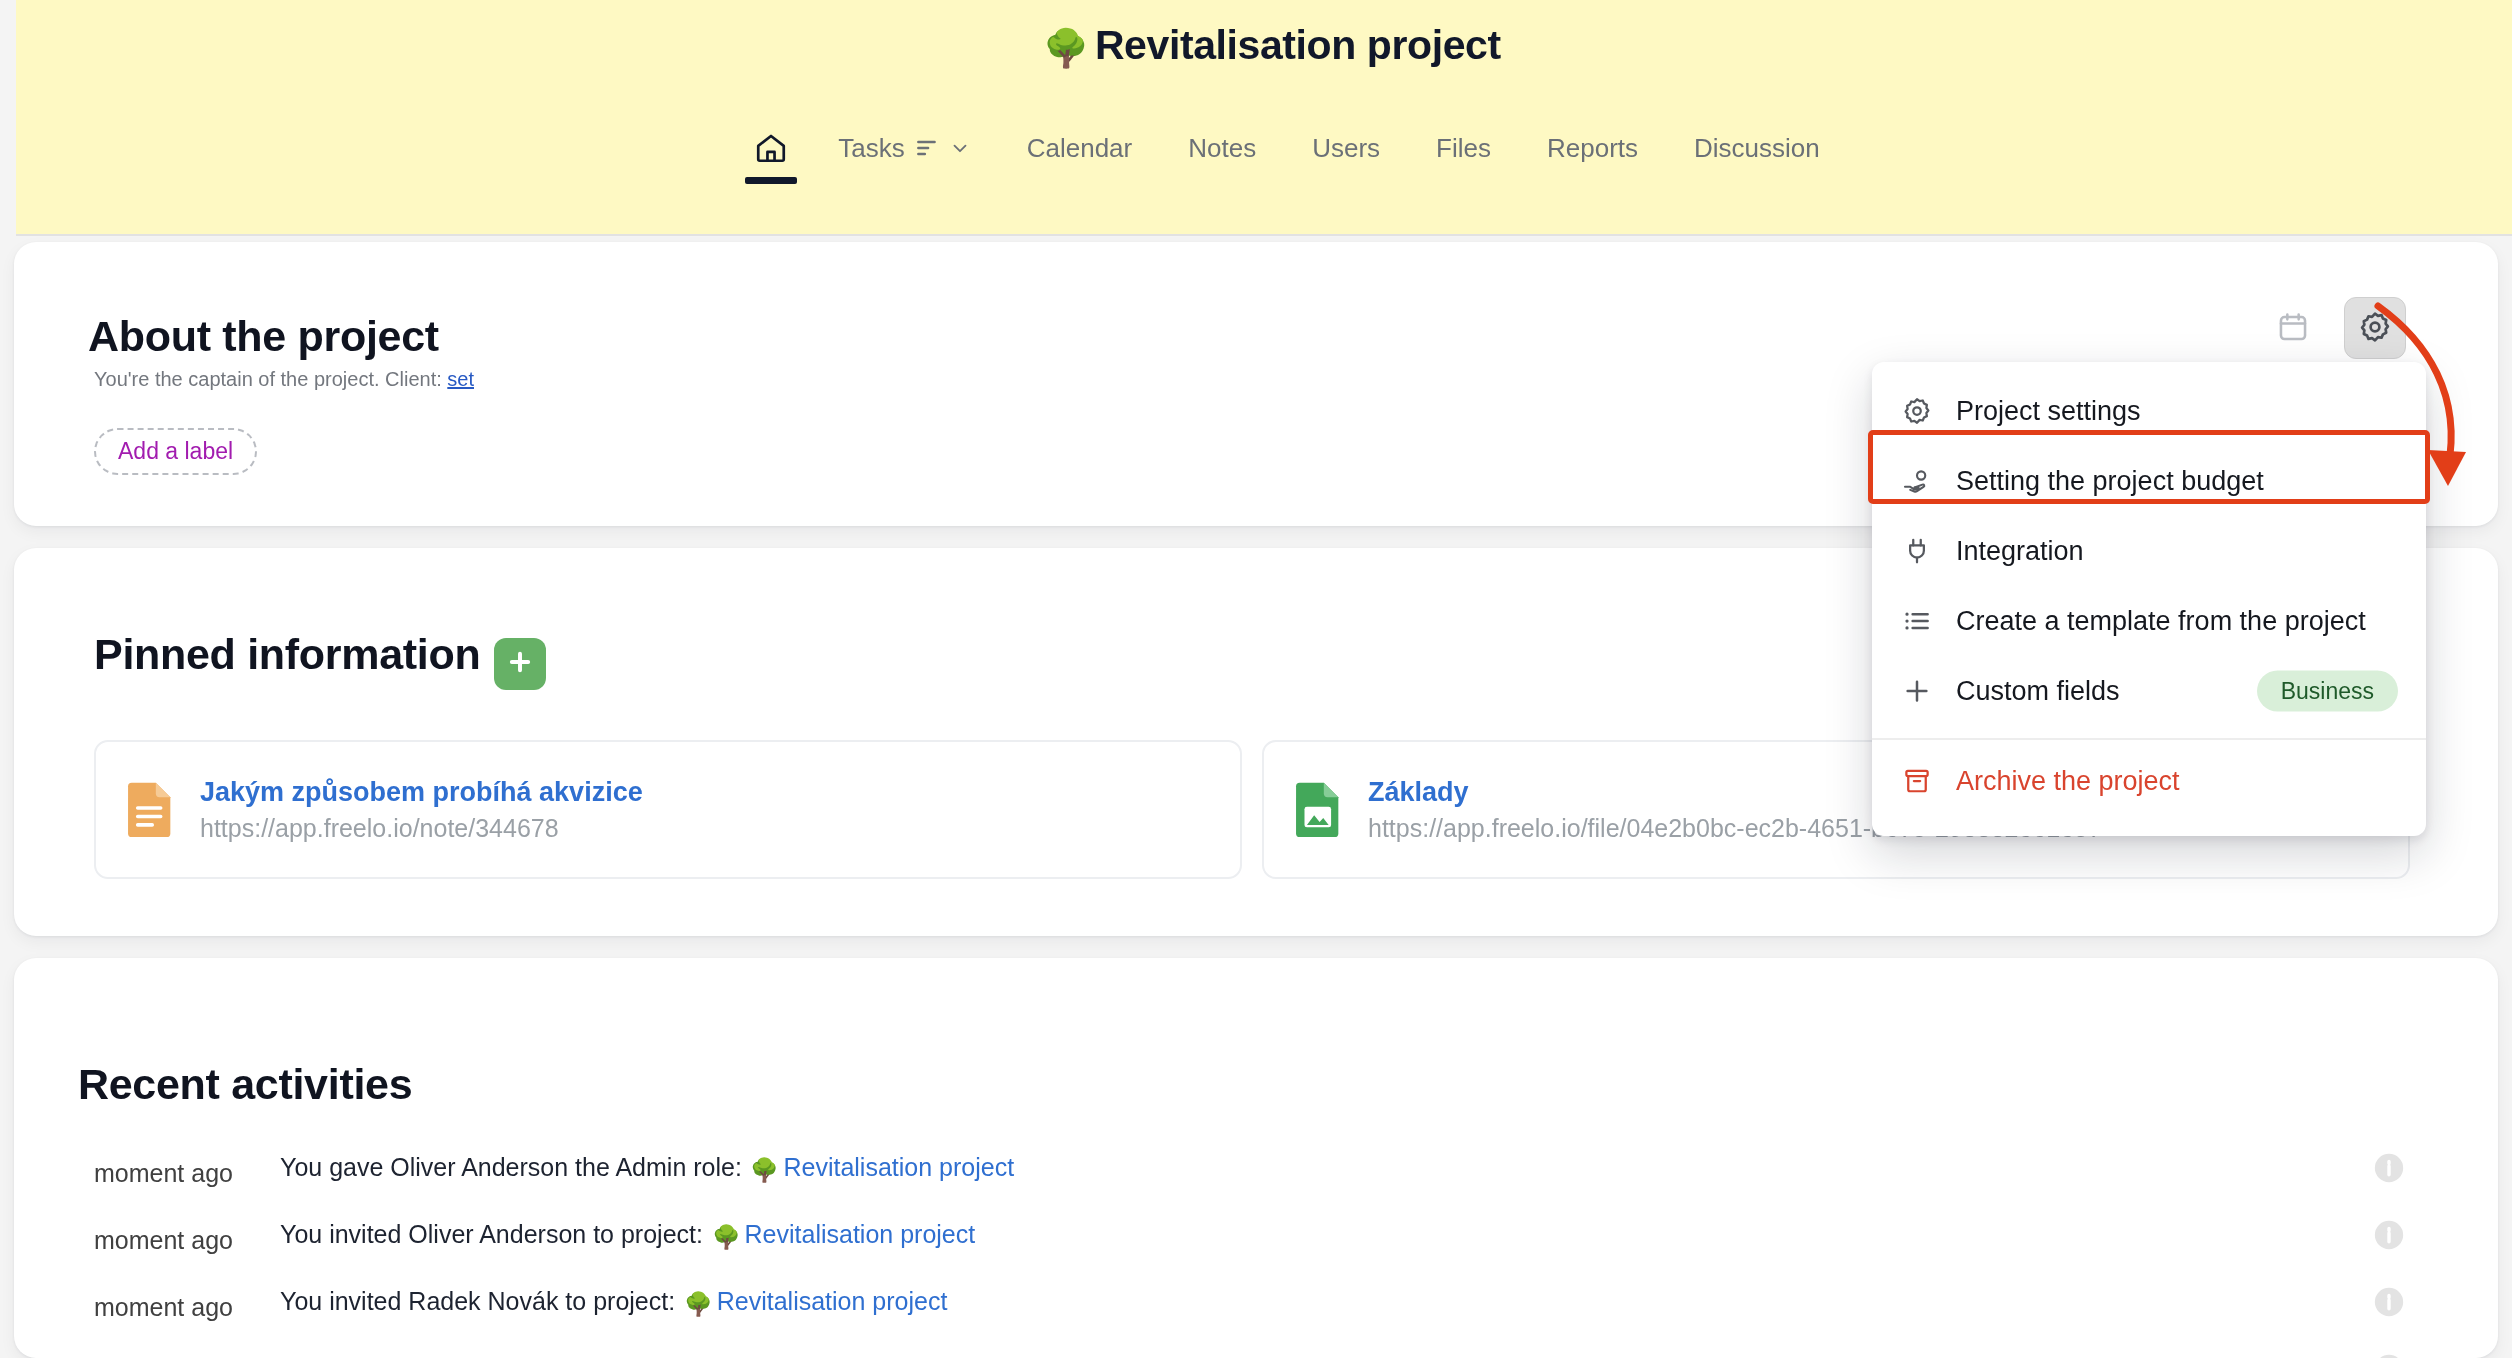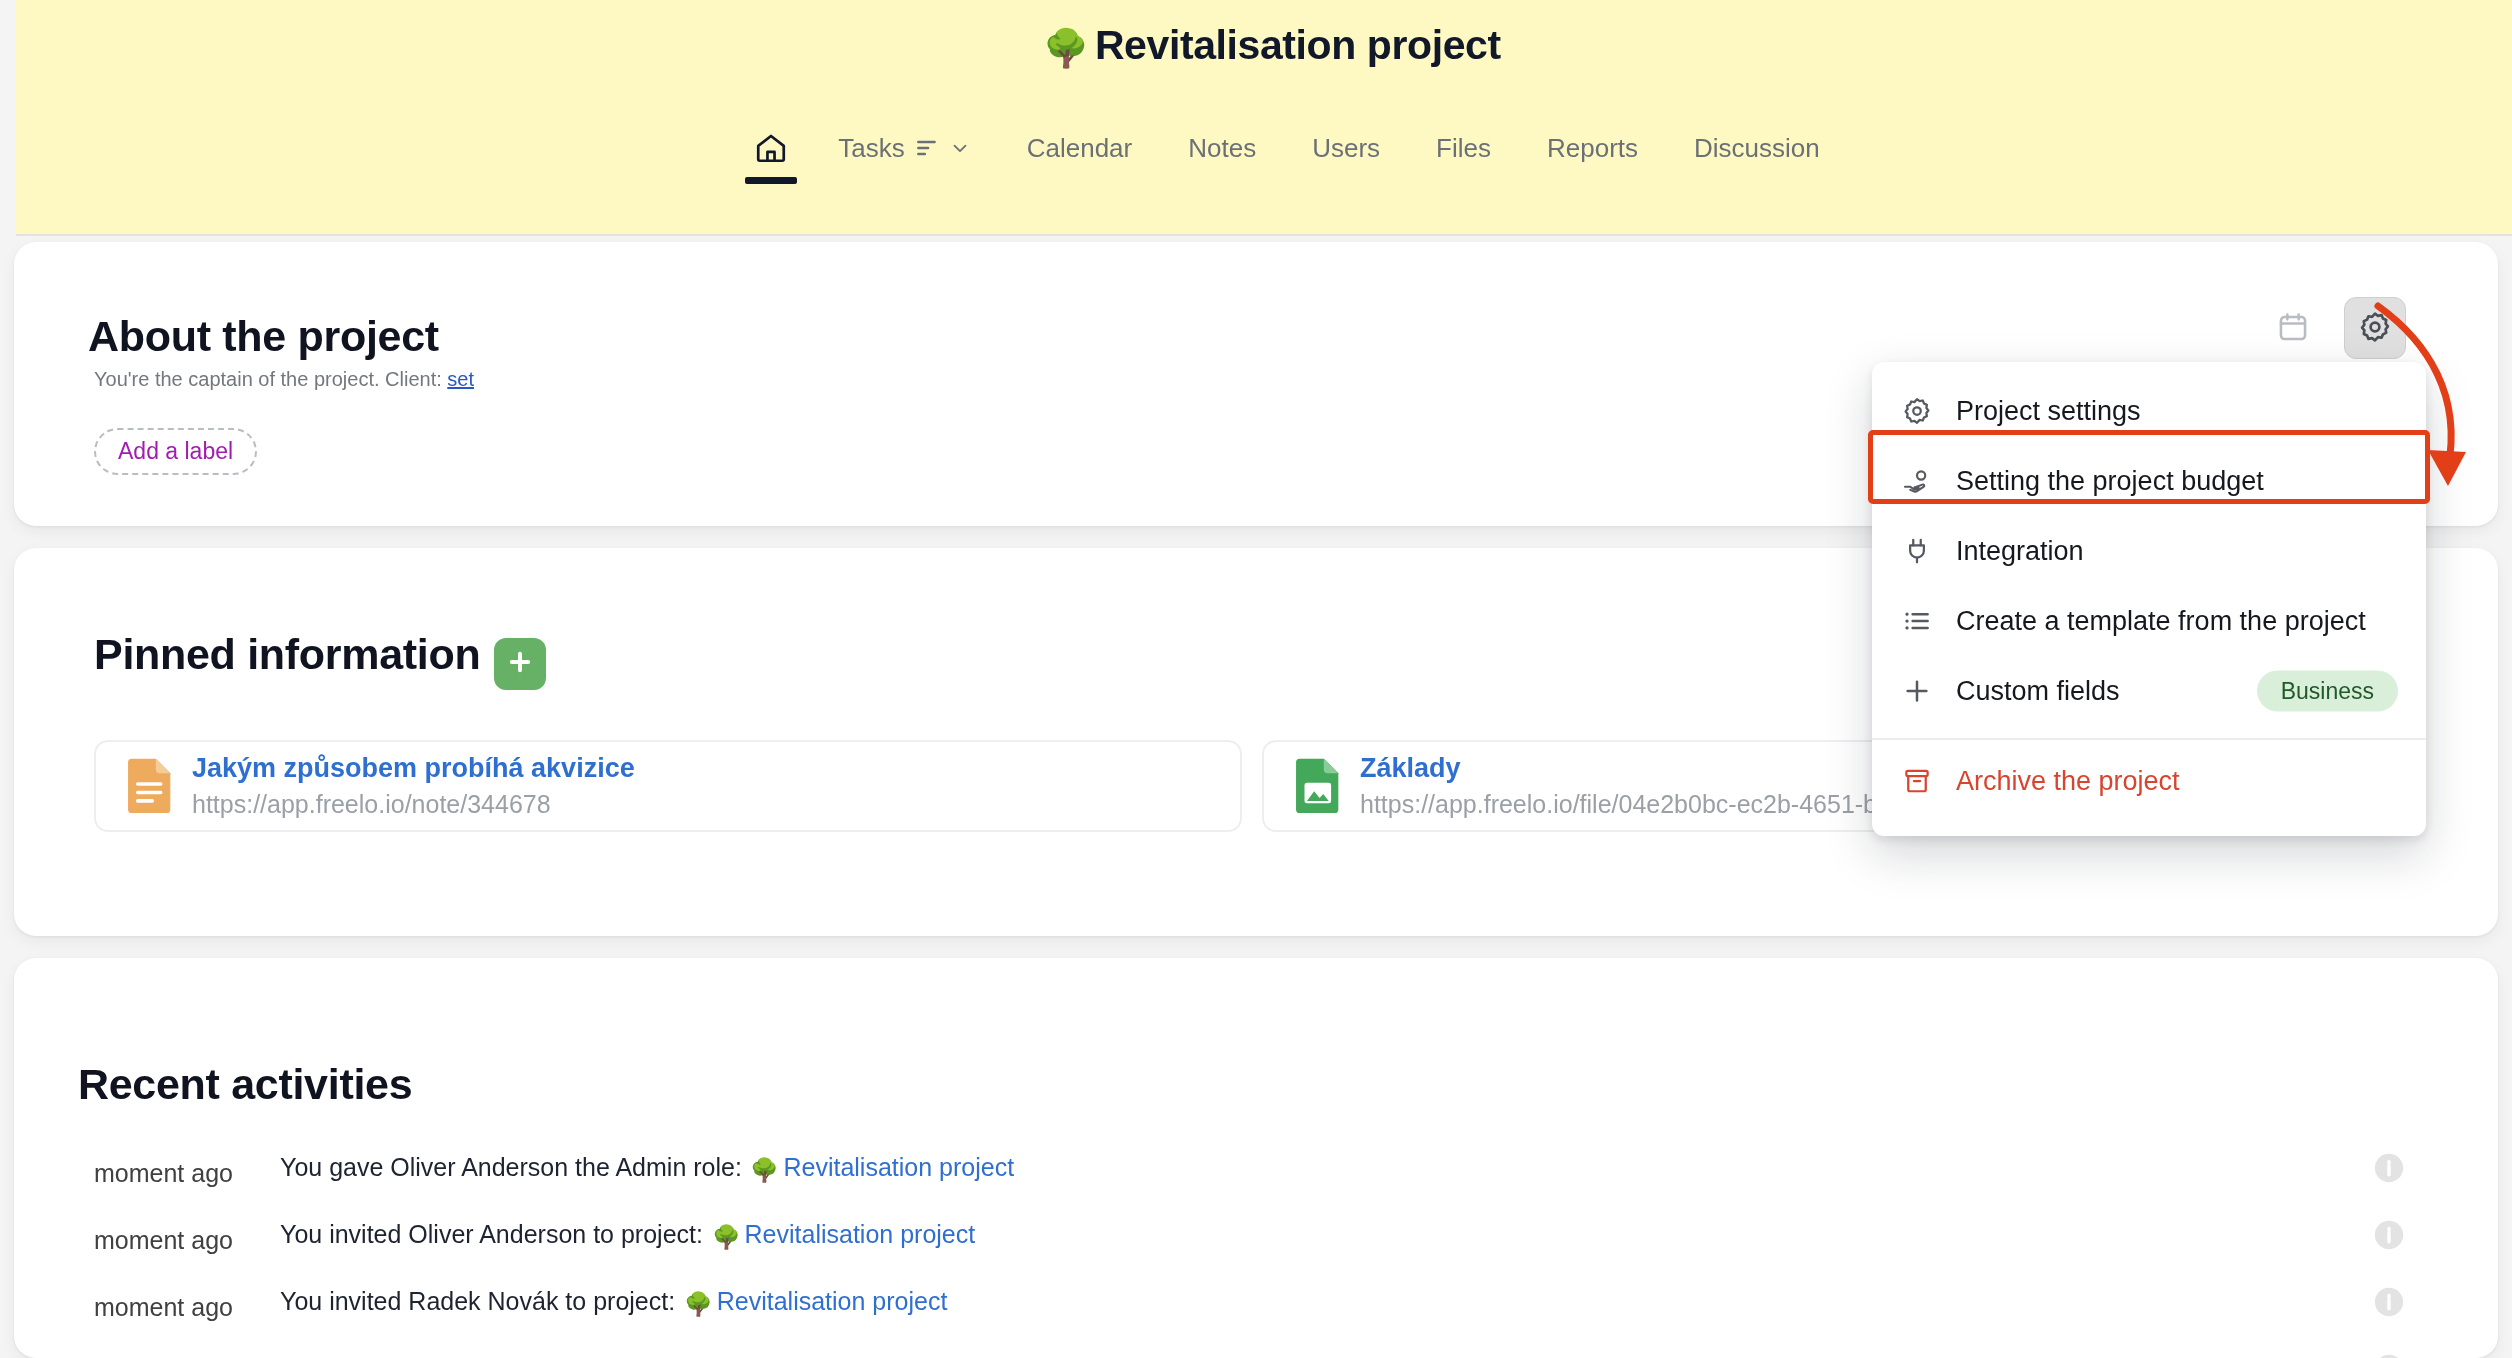--- a/index.html
+++ b/index.html
@@ -77,23 +77,23 @@
   #btn-calendar { left: 2262px; top: 297px; }
   #btn-gear     { left: 2344px; top: 297px; background: #e0e0e0; border: 1px solid #cfcfcf; }
 
   
   .plus-badge {
     position: absolute; left: 494px; top: 638px;
     width: 52px; height: 52px; border-radius: 12px; background: #66b166;
     display: flex; align-items: center; justify-content: center; cursor: pointer;
   }
   .pin-card {
-    position: absolute; top: 740px; height: 92px;
+    position: absolute; top: 740px; height: 139px;
     border: 2px solid #eceef1; border-radius: 14px; background: #fff;
-    display: flex; align-items: center; padding-left: 30px; gap: 16px; cursor: pointer;
+    display: flex; align-items: center; padding-left: 30px; gap: 24px; cursor: pointer;
   }
   #pin-0 { left: 94px;  width: 1148px; }
   #pin-1 { left: 1262px; width: 1148px; }
   .pin-texts { display: flex; flex-direction: column; gap: 6px; min-width: 0; }
   .pin-title { font-size: 27px; font-weight: 700; color: #2f6fd0; white-space: nowrap; }
   .pin-url { font-size: 25px; color: #9aa0a6; white-space: nowrap; }
 
   
   .act-row {
     position: absolute; left: 94px; width: 2320px; height: 56px;

